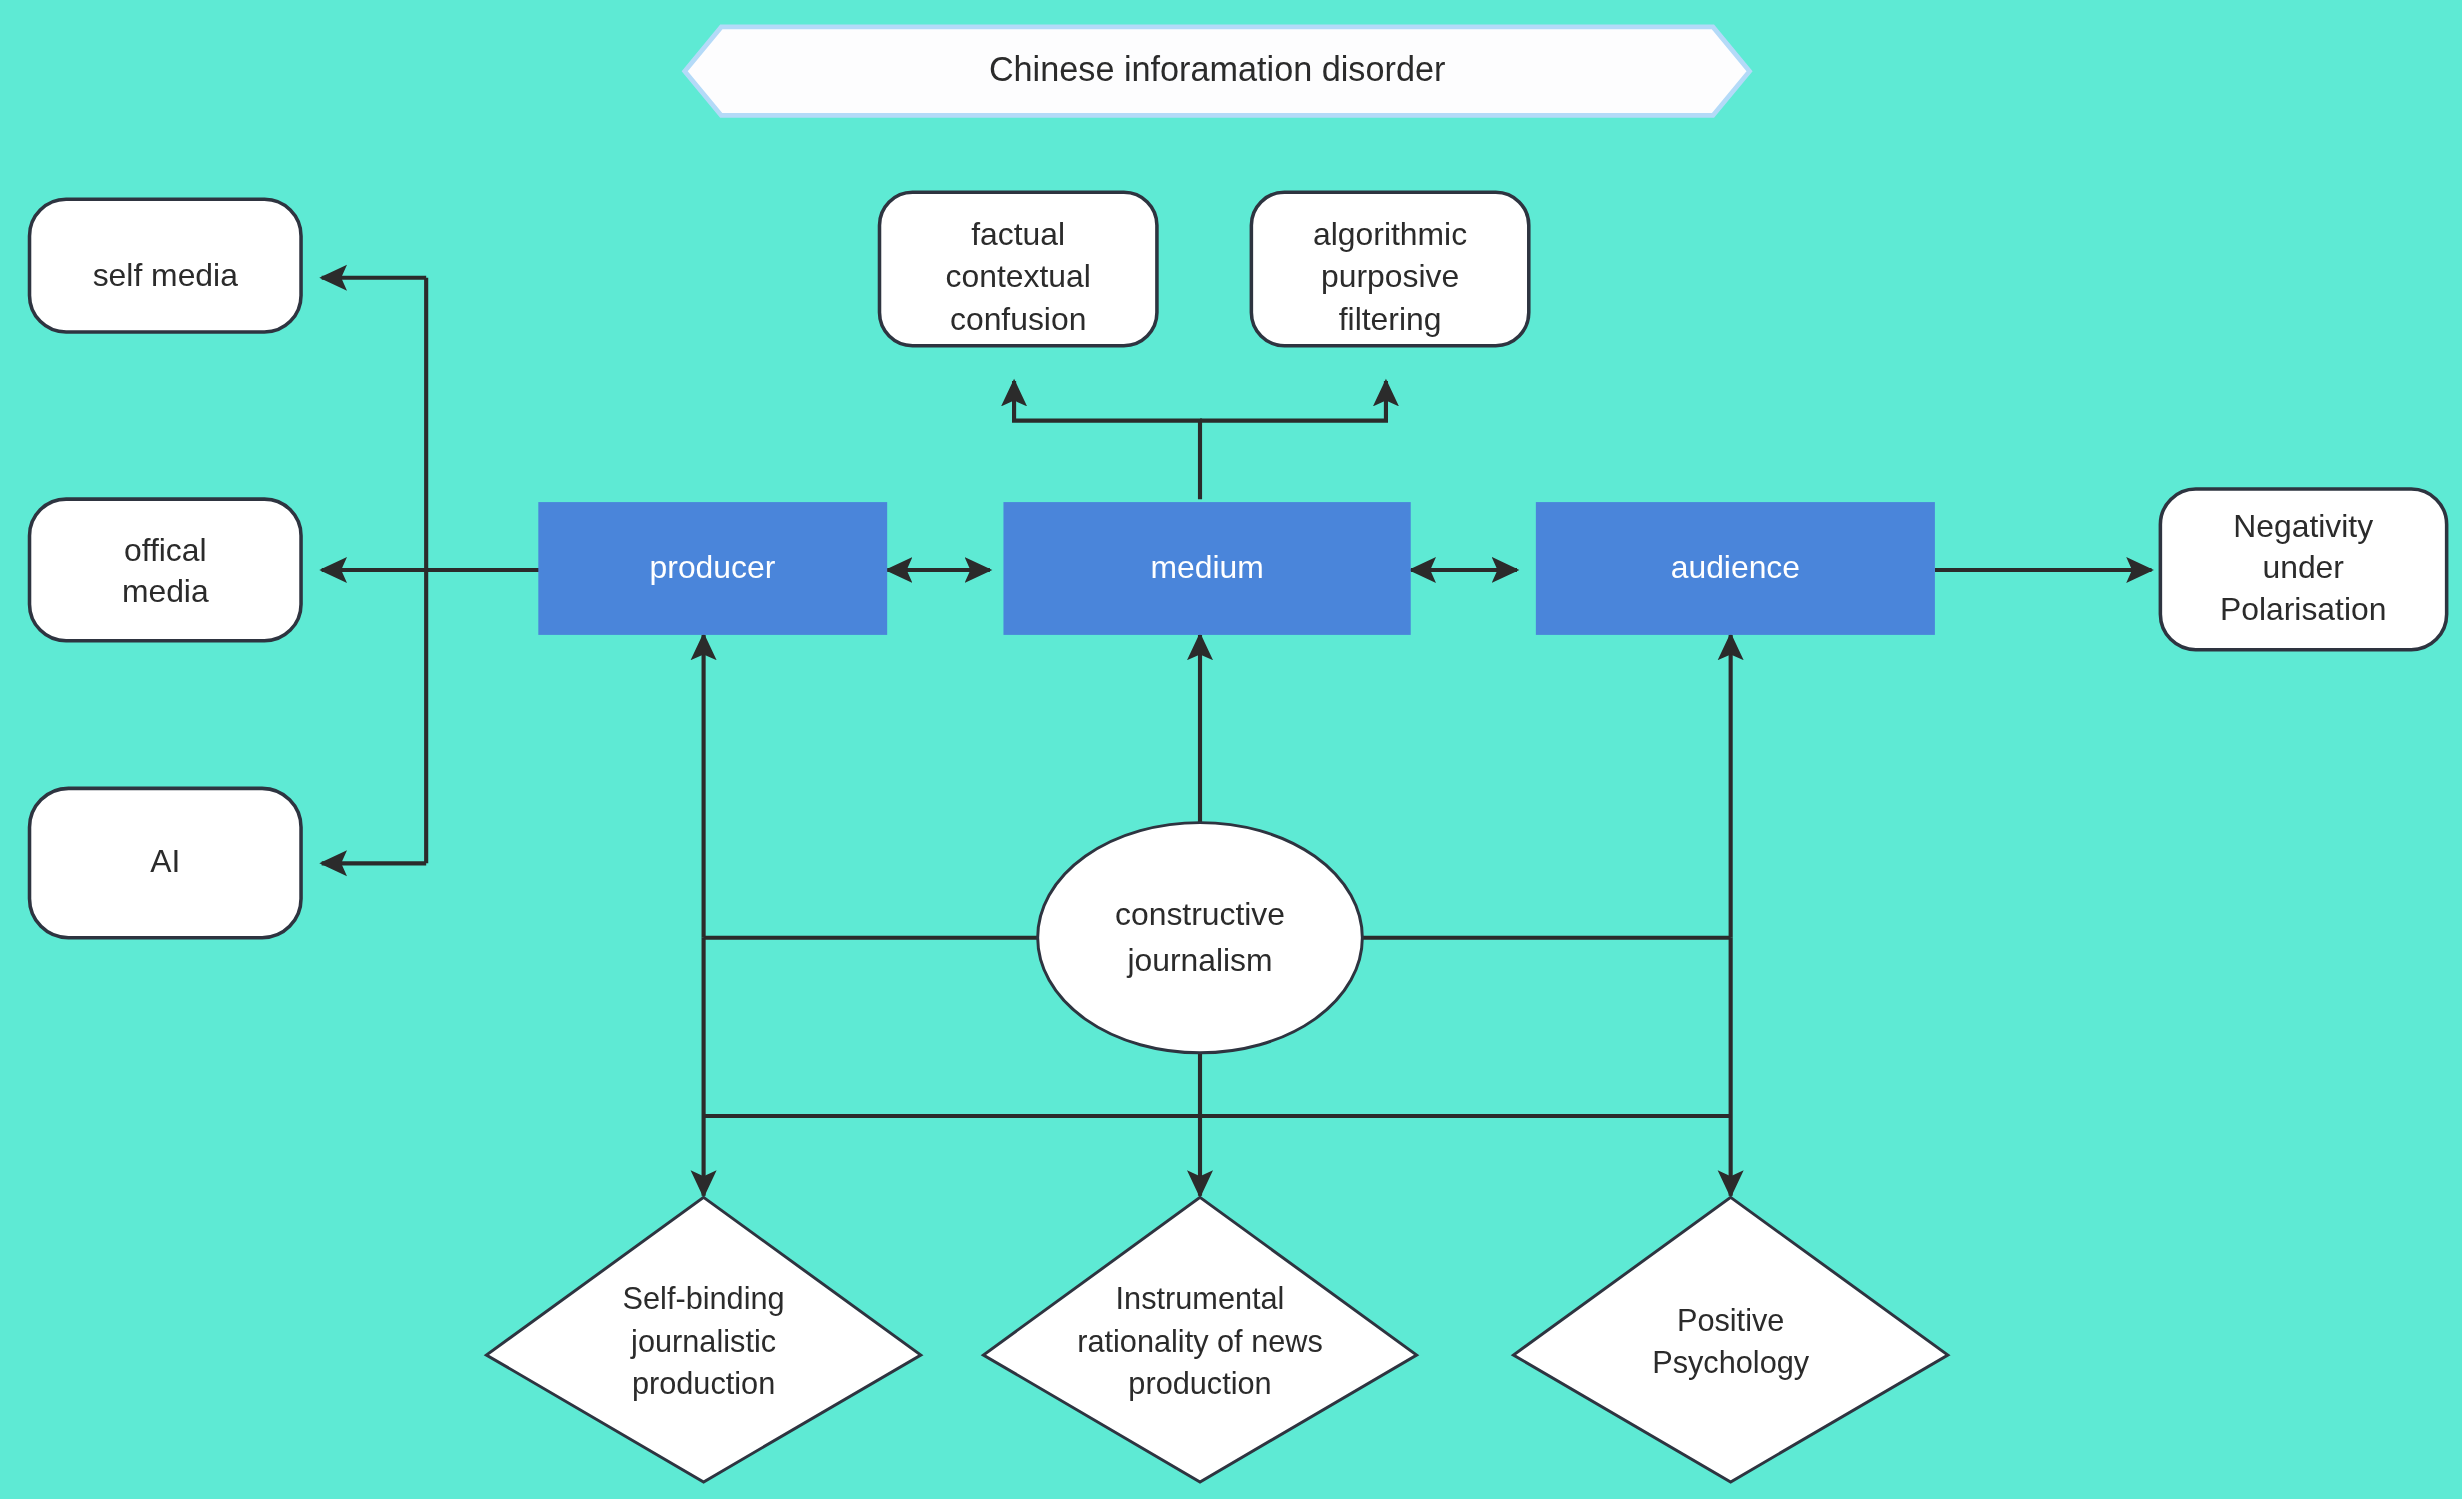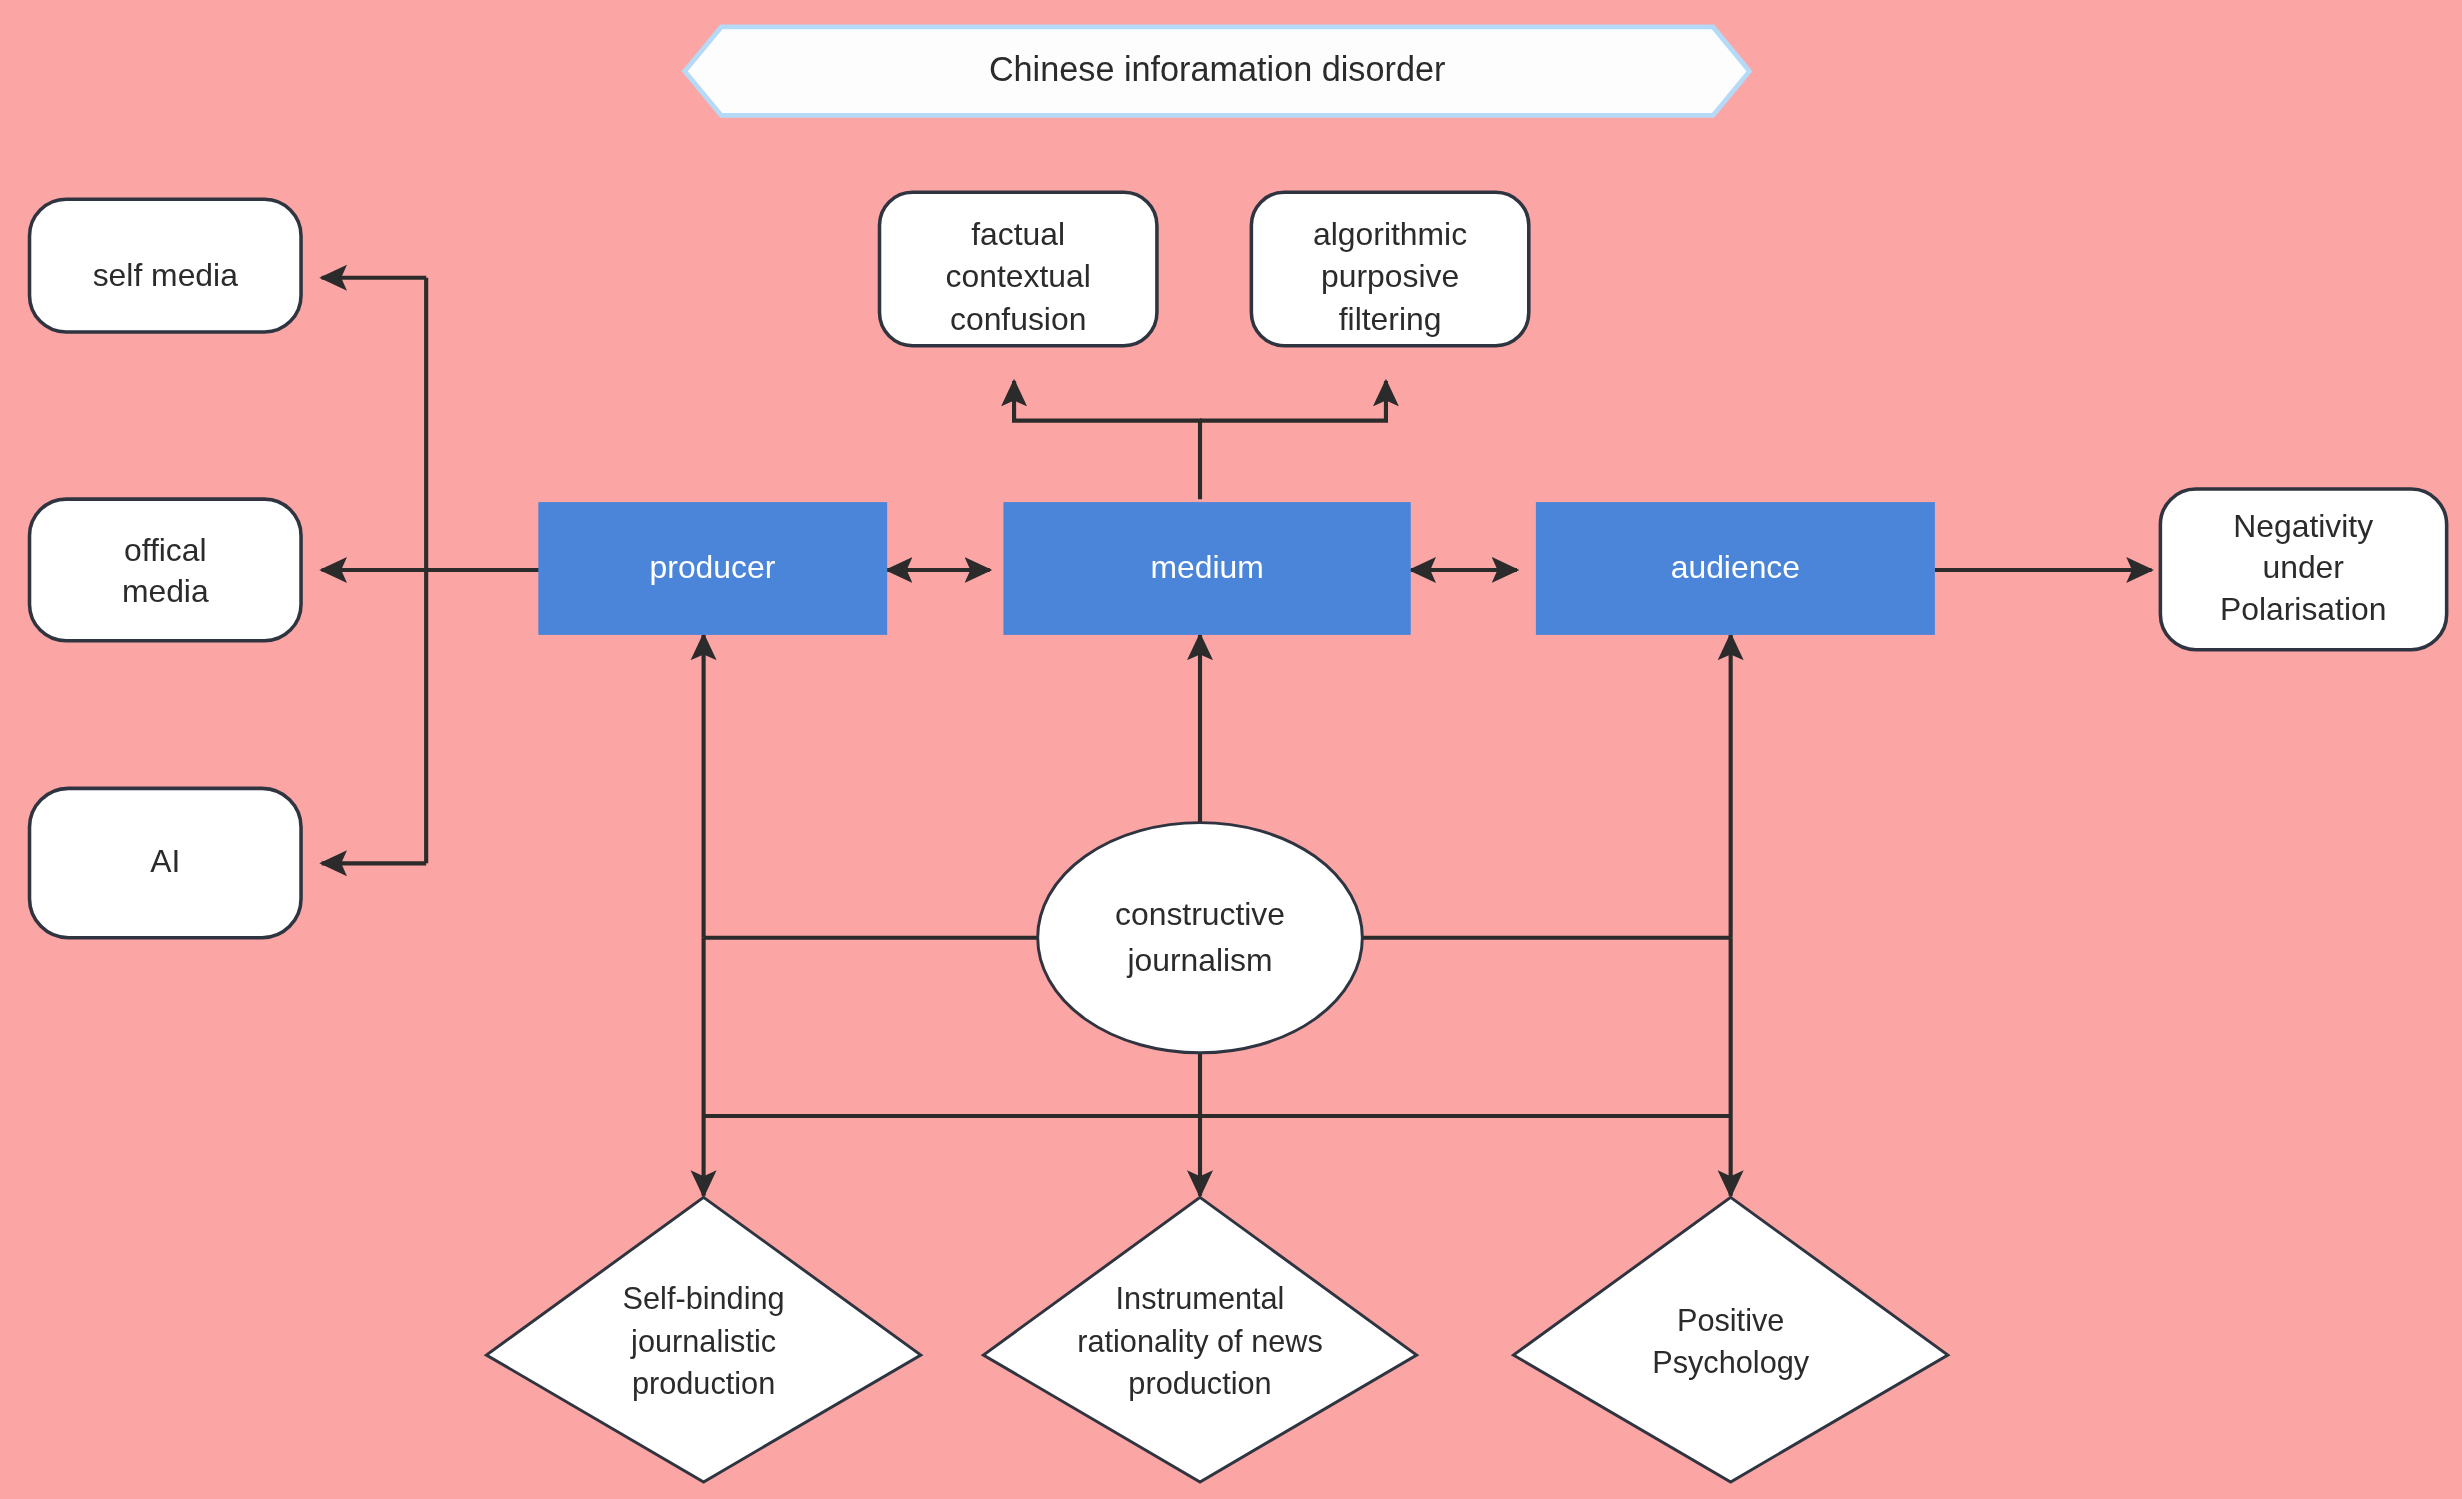--- a/index.html
+++ b/index.html
@@ -10,21 +10,21 @@
   body {
     width: 2462px;
     height: 1500px;
     font-family: "Liberation Sans", sans-serif;
     overflow: hidden;
   }
   #diagram-root {
     position: relative;
     width: 2462px;
     height: 1500px;
-    background: #fca5a5;
+    background: #5eead4;
   }
   svg.canvas {
     position: absolute;
     top: 0;
     left: 0;
     width: 2462px;
     height: 1500px;
   }
   .node-shape {
     fill: #ffffff;

